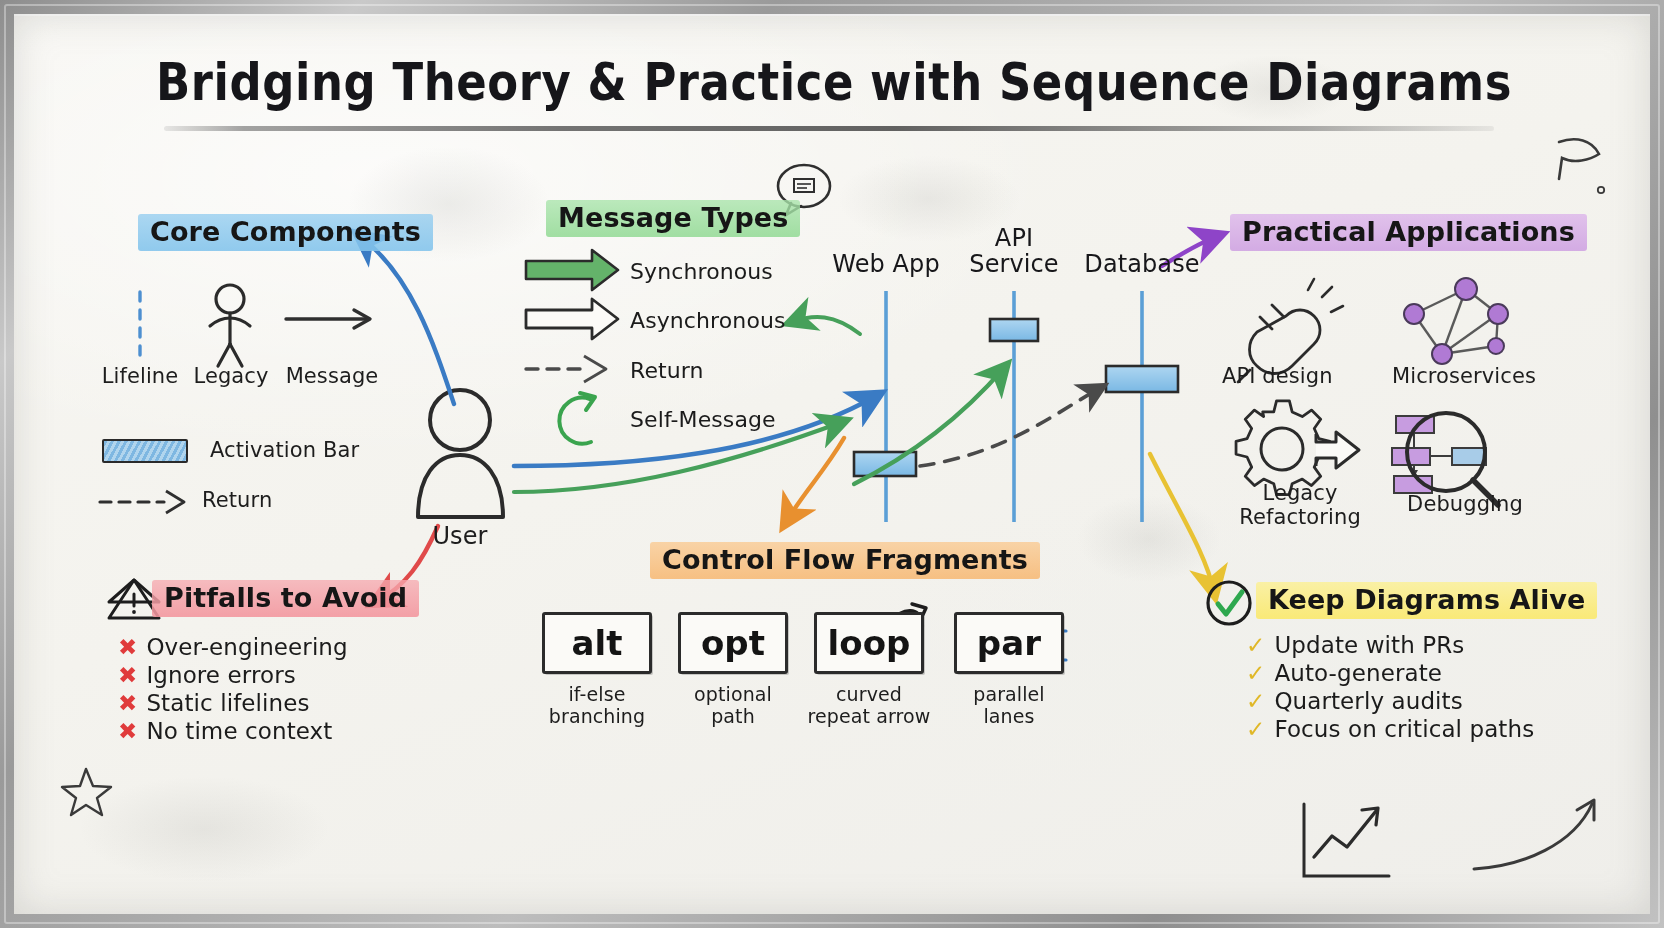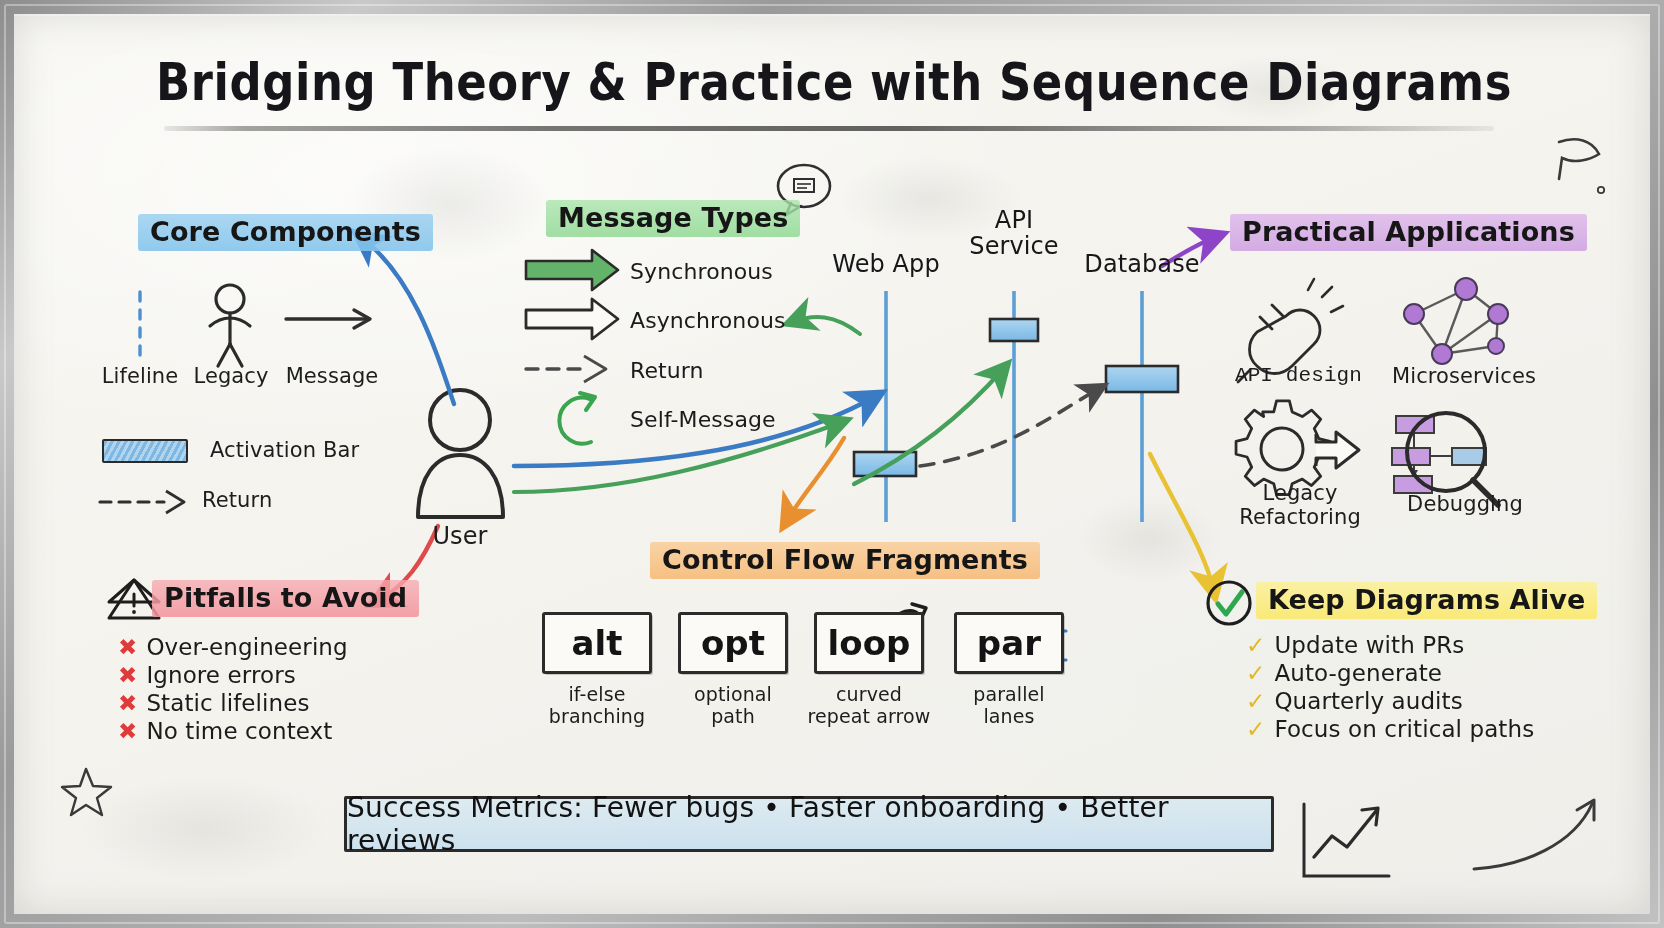--- a/index.html
+++ b/index.html
@@ -357,29 +357,29 @@
       <span class="lbl">Asynchronous</span>
     </div>
     <div class="abs hand legend-row" style="left:616px;top:337px;">
       <span class="lbl">Return</span>
     </div>
     <div class="abs hand legend-row" style="left:616px;top:386px;">
       <span class="lbl">Self-Message</span>
     </div>
 
     <div class="abs hand lifeline-label" style="left:802px;top:238px;width:140px;">Web App</div>
-    <div class="abs hand lifeline-label" style="left:944px;top:194px;width:112px;white-space:pre-line;">API
+    <div class="abs hand lifeline-label" style="left:944px;top:212px;width:112px;white-space:pre-line;">API
 Service</div>
     <div class="abs hand lifeline-label" style="left:1058px;top:238px;width:140px;">Database</div>
     <div class="abs hand" style="left:396px;top:508px;width:100px;text-align:center;font-size:24px;">User</div>
 
     <div class="abs" style="left:1216px;top:200px;">
       <div class="hand hl-head hl-purple">Practical Applications</div>
     </div>
-    <div class="abs hand cap" style="left:1208px;top:350px;width:140px;text-align:right;font-family:Liberation Mono, monospace;">API design</div>
+    <div class="abs hand cap" style="left:1208px;top:350px;width:140px;text-align:left;">API design</div>
     <div class="abs hand cap" style="left:1360px;top:350px;width:180px;text-align:center;">Microservices</div>
     <div class="abs hand cap" style="left:1208px;top:468px;width:156px;text-align:center;white-space:pre-line;line-height:1.14;">Legacy
 Refactoring</div>
     <div class="abs hand cap" style="left:1366px;top:478px;width:170px;text-align:center;">Debugging</div>
 
     <div class="abs" style="left:138px;top:566px;">
       <div class="hand hl-head hl-red">Pitfalls to Avoid</div>
     </div>
     <div class="abs hand" style="left:104px;top:620px;">
       <div class="bullet-row">
@@ -440,18 +440,15 @@
       <div class="bullet-row">
         <span class="glyph check-mark">✓</span>
         <span class="txt">Quarterly audits</span>
       </div>
       <div class="bullet-row">
         <span class="glyph check-mark">✓</span>
         <span class="txt">Focus on critical paths</span>
       </div>
     </div>
 
-    <div class="abs" id="metrics-banner">
-      <span class="t hand">Success Metrics: Fewer bugs • Faster onboarding • Better reviews</span>
-    </div>
 
   </div>
 </div>
 
 </body></html>

